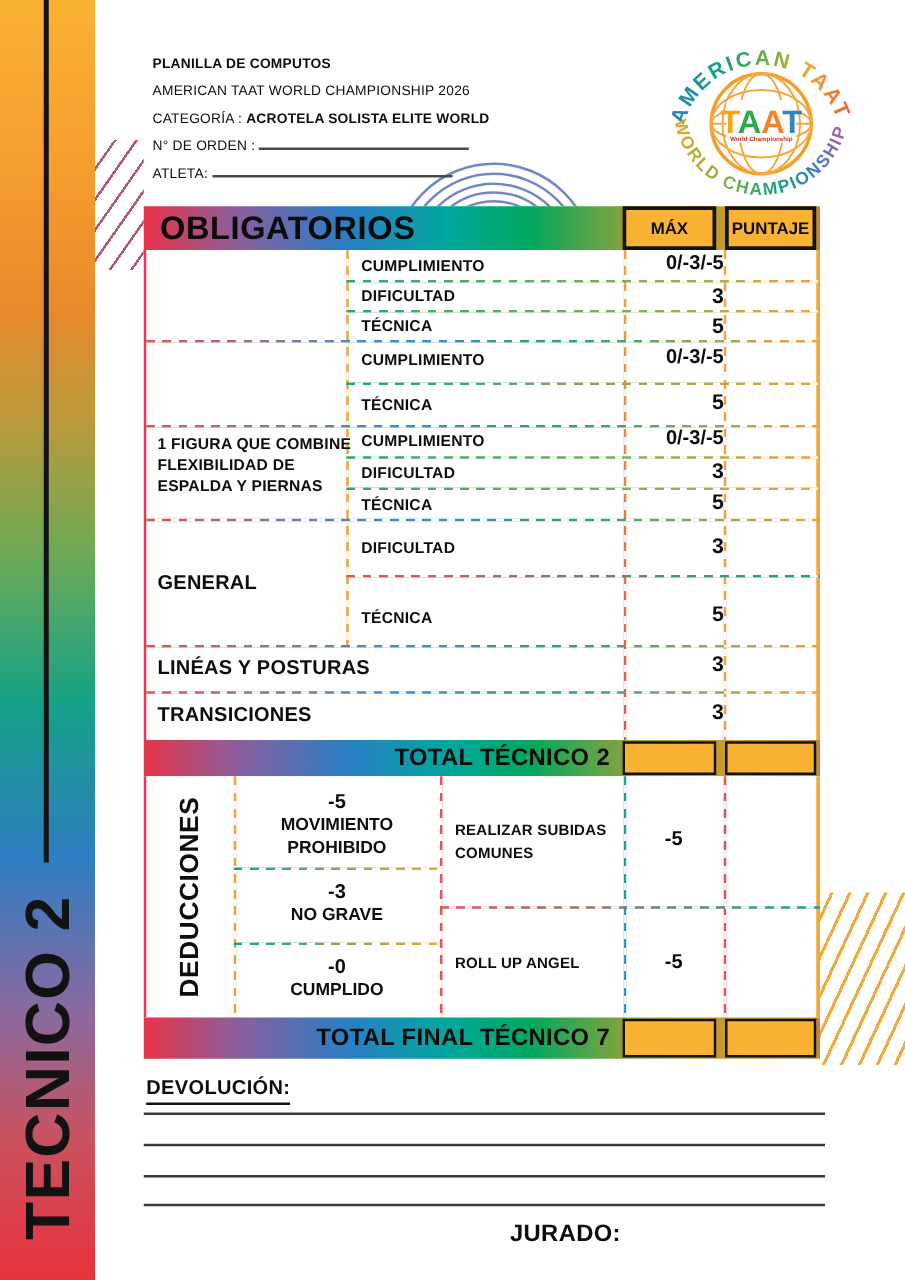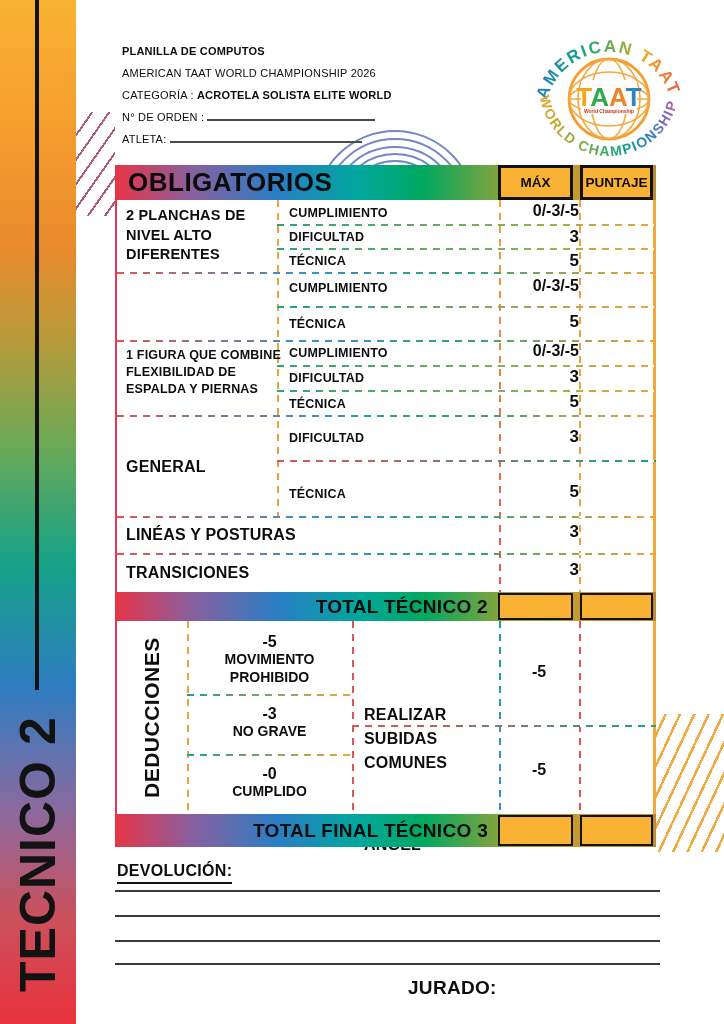--- a/index.html
+++ b/index.html
@@ -72,21 +72,21 @@
   .gold-box{position:absolute;top:1px;bottom:1px;background:#F9B233;border:2.5px solid #121212;box-sizing:border-box;}
   .gb-max{left:383px;width:75px;}
   .gb-pts{left:465px;width:73px;}
   
   .ded-col-label{position:absolute;left:0;top:0;width:70px;height:193px;
     writing-mode:vertical-rl;transform:rotate(180deg);display:flex;align-items:center;justify-content:center;
     font-size:21px;font-weight:800;letter-spacing:.5px;}
   .lvl{position:absolute;left:70px;width:165px;text-align:center;}
   .lvl .val{font-size:16px;font-weight:800;}
   .lvl .lab{font-size:14px;font-weight:800;line-height:1.25;}
-  .ded-item{position:absolute;left:247px;width:125px;font-size:16px;font-weight:800;line-height:1.5;letter-spacing:.2px;margin-top:48px;}
+  .ded-item{position:absolute;left:247px;width:125px;font-size:12px;font-weight:800;line-height:1.5;letter-spacing:.2px;}
   .ded-val{position:absolute;left:382px;width:80px;text-align:center;font-size:16px;font-weight:800;}
   
   .dev-label{position:absolute;left:117px;top:862px;font-size:16px;font-weight:800;
     border-bottom:2px solid #121212;padding-bottom:2px;z-index:2;letter-spacing:.3px;}
   .w-line{position:absolute;left:115px;width:545px;height:2px;background:#3a3a3a;z-index:2;}
   .jury{position:absolute;left:408px;top:977px;font-size:19px;font-weight:800;letter-spacing:.3px;z-index:2;}
 </style>
 </head>
 <body>
 
@@ -184,21 +184,20 @@
       <div class="dh g-mix" style="left:0;top:316px;width:539px"></div>
       <div class="dh g-mix" style="left:0;top:353px;width:539px"></div>
 
       <div class="dh g-green" style="left:160px;top:24px;width:379px"></div>
       <div class="dh g-green" style="left:160px;top:48px;width:379px"></div>
       <div class="dh g-to" style="left:160px;top:106px;width:379px"></div>
       <div class="dh g-green" style="left:160px;top:165px;width:379px"></div>
       <div class="dh g-green" style="left:160px;top:190px;width:379px"></div>
       <div class="dh g-rt" style="left:160px;top:260px;width:379px"></div>
 
-      <div class="g-label" style="top:6px">2 PLANCHAS DE NIVEL ALTO DIFERENTES</div>
       <div class="g-label sm" style="top:147px">1 FIGURA QUE COMBINE FLEXIBILIDAD DE ESPALDA Y PIERNAS</div>
       <div class="g-label lg" style="top:256px">GENERAL</div>
       <div class="g-label lg" style="top:324px">LINÉAS Y POSTURAS</div>
       <div class="g-label lg" style="top:362px">TRANSICIONES</div>
 
       <div class="crit" style="top:6px">CUMPLIMIENTO</div>
       <div class="crit" style="top:30px">DIFICULTAD</div>
       <div class="crit" style="top:54px">TÉCNICA</div>
       <div class="crit" style="top:81px">CUMPLIMIENTO</div>
       <div class="crit" style="top:117px">TÉCNICA</div>
@@ -254,21 +253,21 @@
         <div class="lab">CUMPLIDO</div>
       </div>
 
       <div class="ded-item" style="top:34px">REALIZAR SUBIDAS COMUNES</div>
       <div class="ded-item" style="top:140px">ROLL UP ANGEL</div>
       <div class="ded-val" style="top:42px">-5</div>
       <div class="ded-val" style="top:140px">-5</div>
     </div>
 
     <div class="bar final">
-      <div class="bar-label">TOTAL FINAL TÉCNICO 3</div>
+      <div class="bar-label">TOTAL FINAL TÉCNICO 7</div>
       <div class="gold-box gb-max"></div>
       <div class="gold-box gb-pts"></div>
     </div>
   </div>
 
   <div class="dev-label">DEVOLUCIÓN:</div>
   <div class="w-line" style="top:890px"></div>
   <div class="w-line" style="top:915px"></div>
   <div class="w-line" style="top:940px"></div>
   <div class="w-line" style="top:963px"></div>

